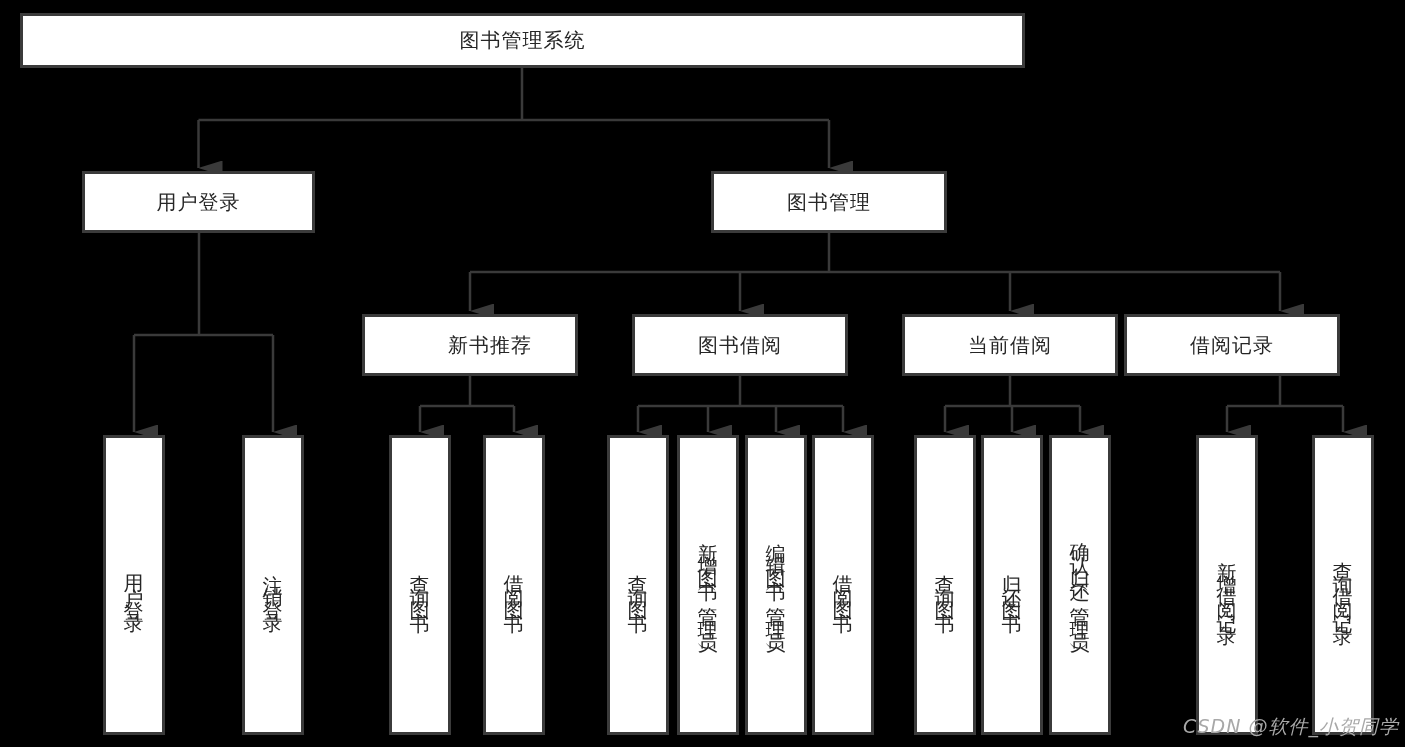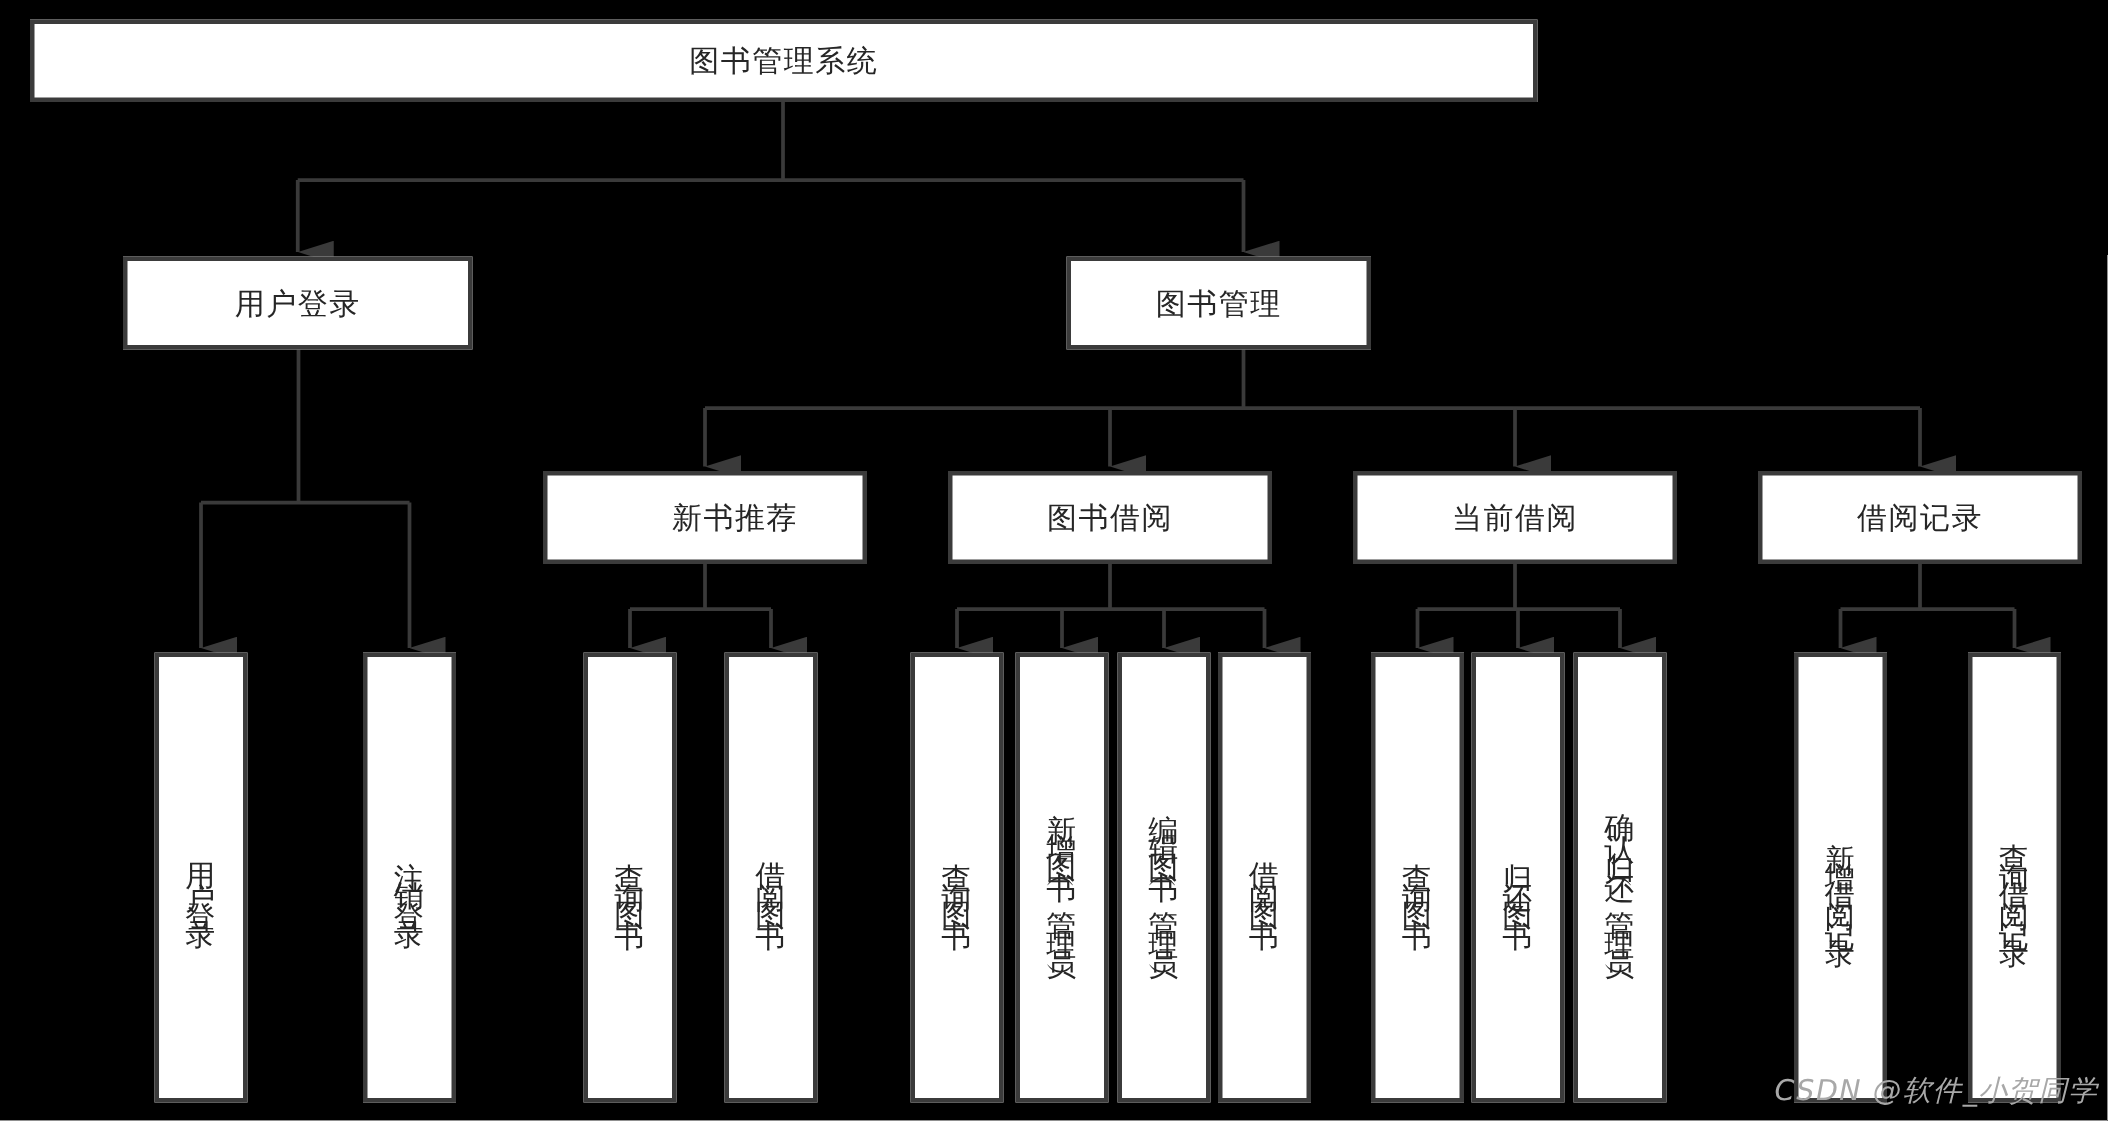--- a/index.html
+++ b/index.html
@@ -38,27 +38,27 @@
     writing-mode: vertical-rl;
     text-orientation: mixed;
     letter-spacing: 13px;
     line-height: 1;
     font-size: 20px;
   }
   
   .n-root            { left: 20px;   top: 13px;  width: 1005px; height: 55px; }
   
   .n-user-login      { left: 82px;   top: 171px; width: 233px;  height: 62px; }
-  .n-book-mgmt       { left: 711px;  top: 171px; width: 203px;  height: 62px; }
+  .n-book-mgmt       { left: 711px;  top: 171px; width: 236px;  height: 62px; }
   
   .lvl3              { top: 314px; width: 216px; height: 62px; }
   .n-new-book-rec    { left: 362px; padding-left: 40px; }
   .n-book-borrow     { left: 632px; }
   .n-current-borrow  { left: 902px; }
-  .n-borrow-record   { left: 1172px; text-align: right; }
+  .n-borrow-record   { left: 1124px; text-align: right; }
   
   .leaf              { top: 435px; width: 62px; height: 300px; border-width: 3px; }
   .l-user-login      { left: 103px; }
   .l-logout          { left: 242px; }
   .l-rec-query       { left: 389px; }
   .l-rec-borrow      { left: 483px; }
   .l-bb-query        { left: 607px; }
   .l-bb-add          { left: 677px; }
   .l-bb-edit         { left: 745px; }
   .l-bb-borrow       { left: 812px; }

